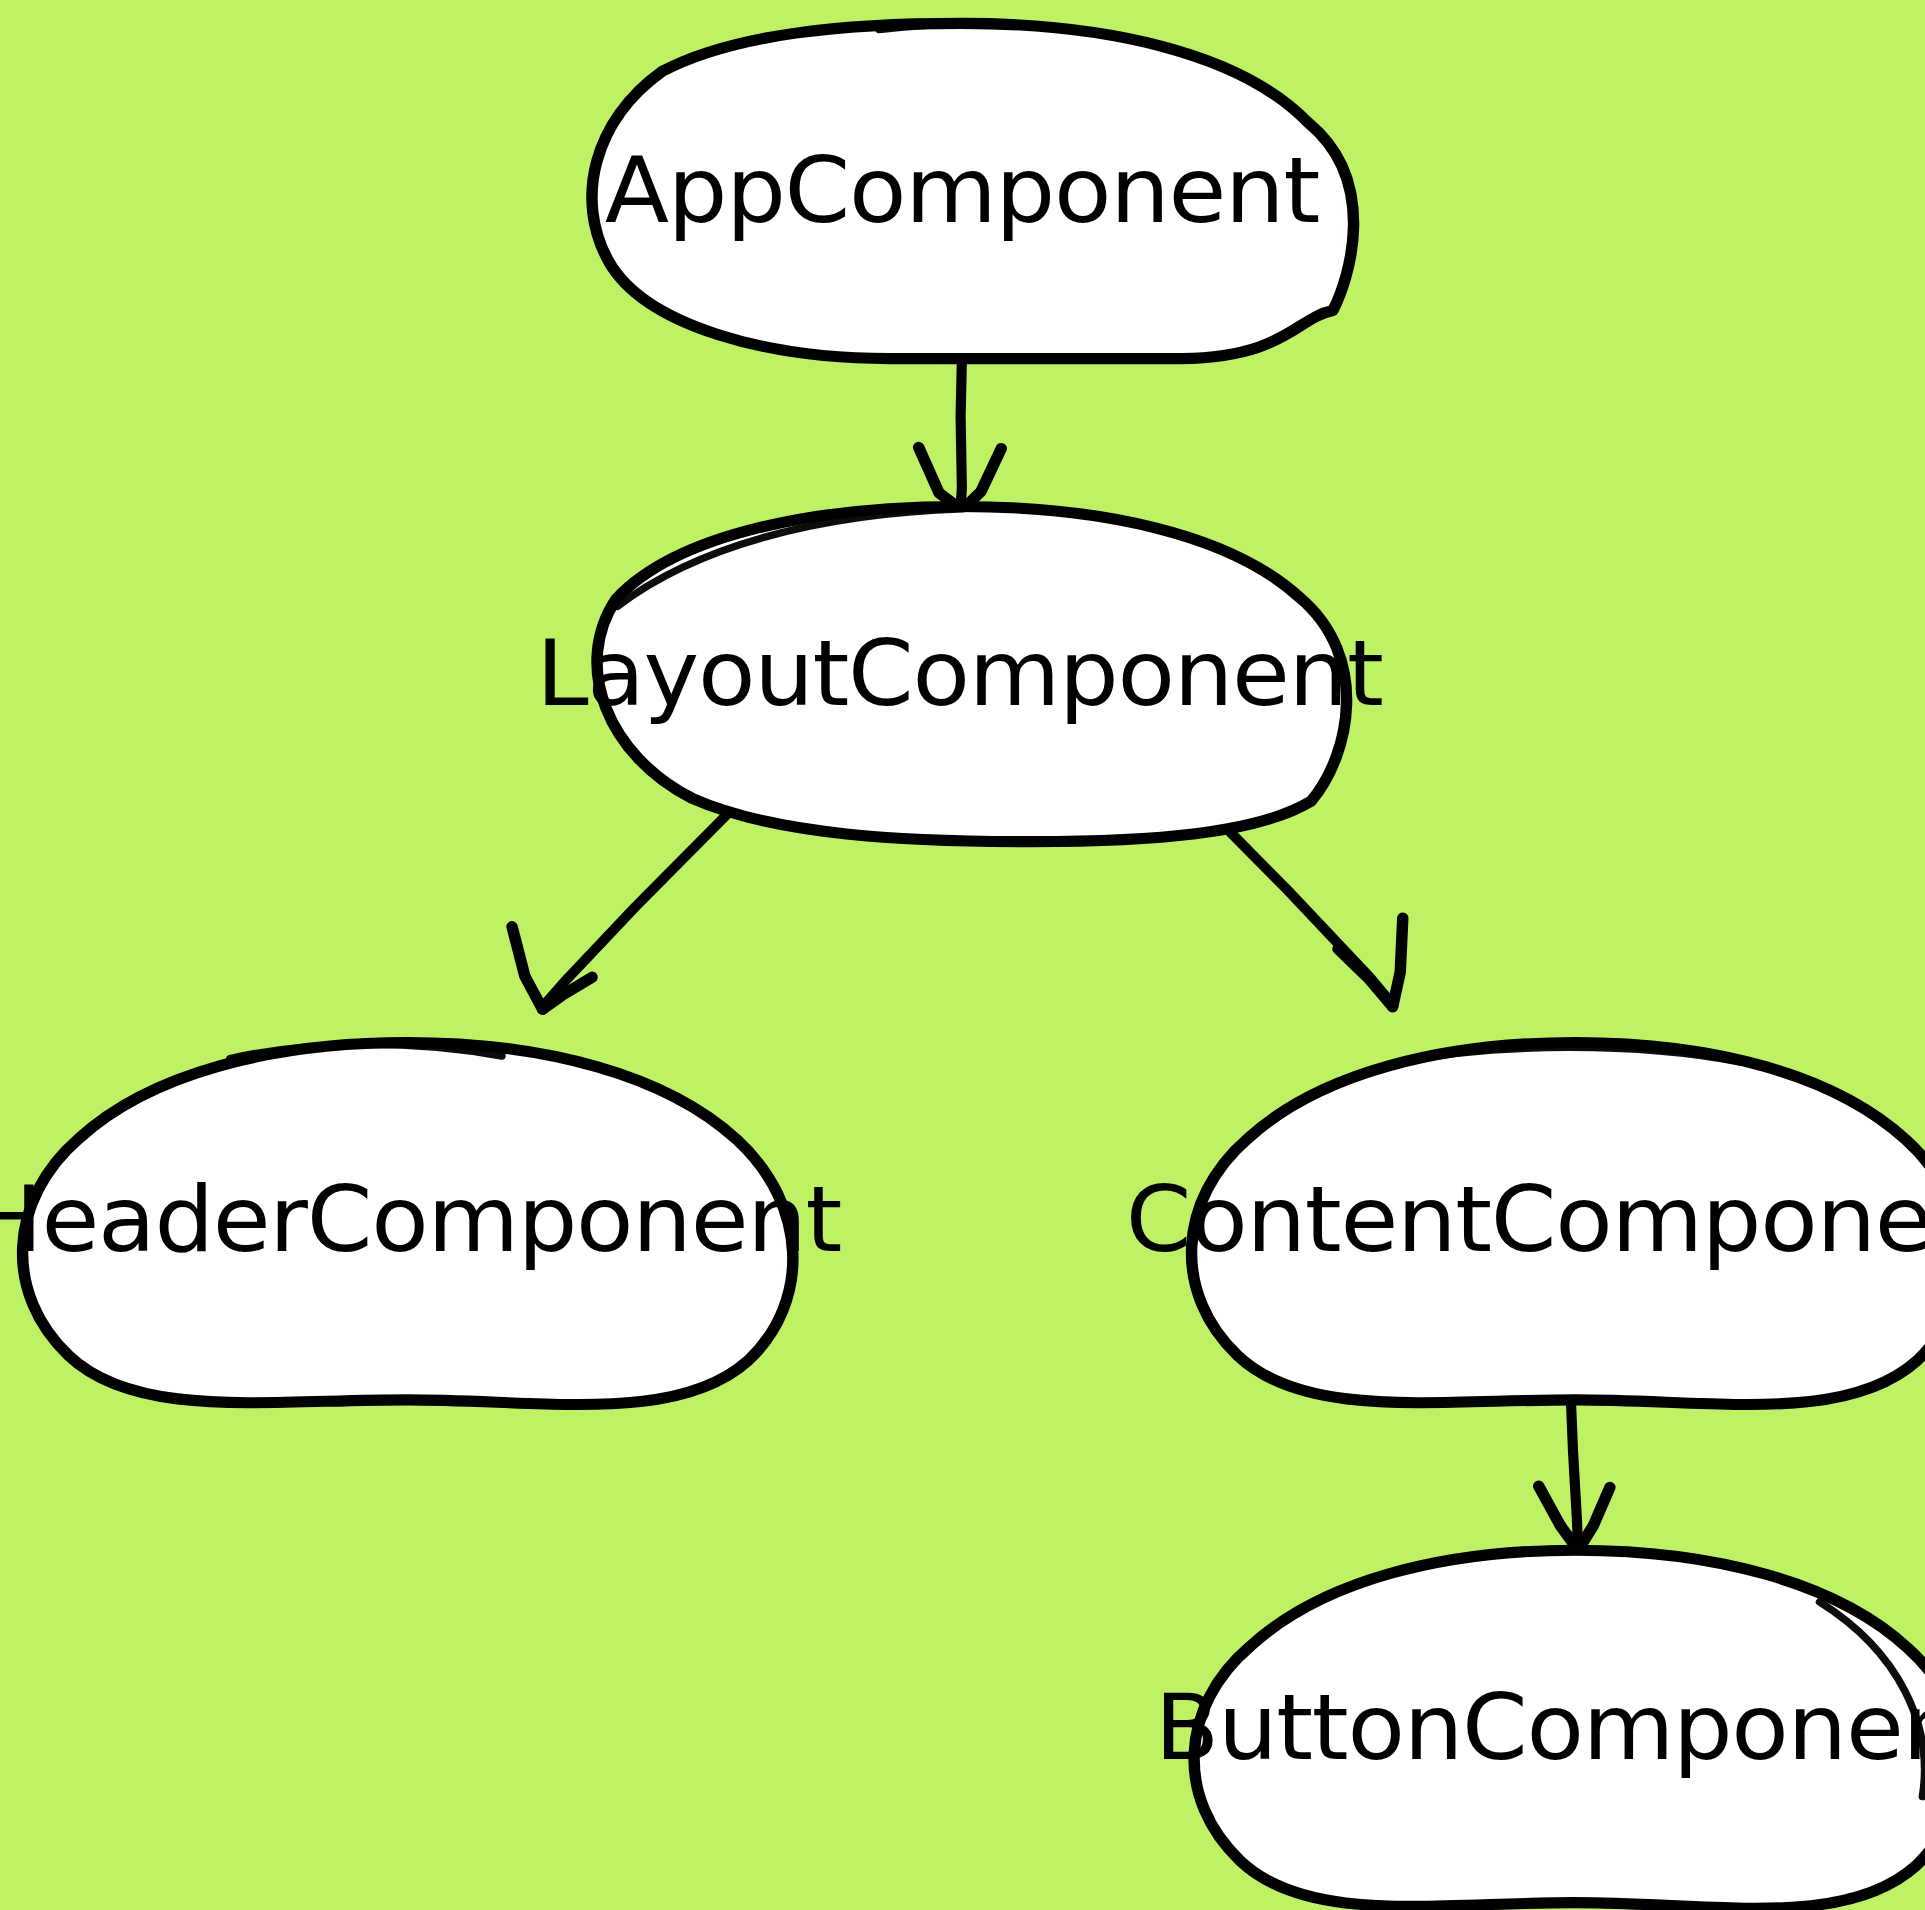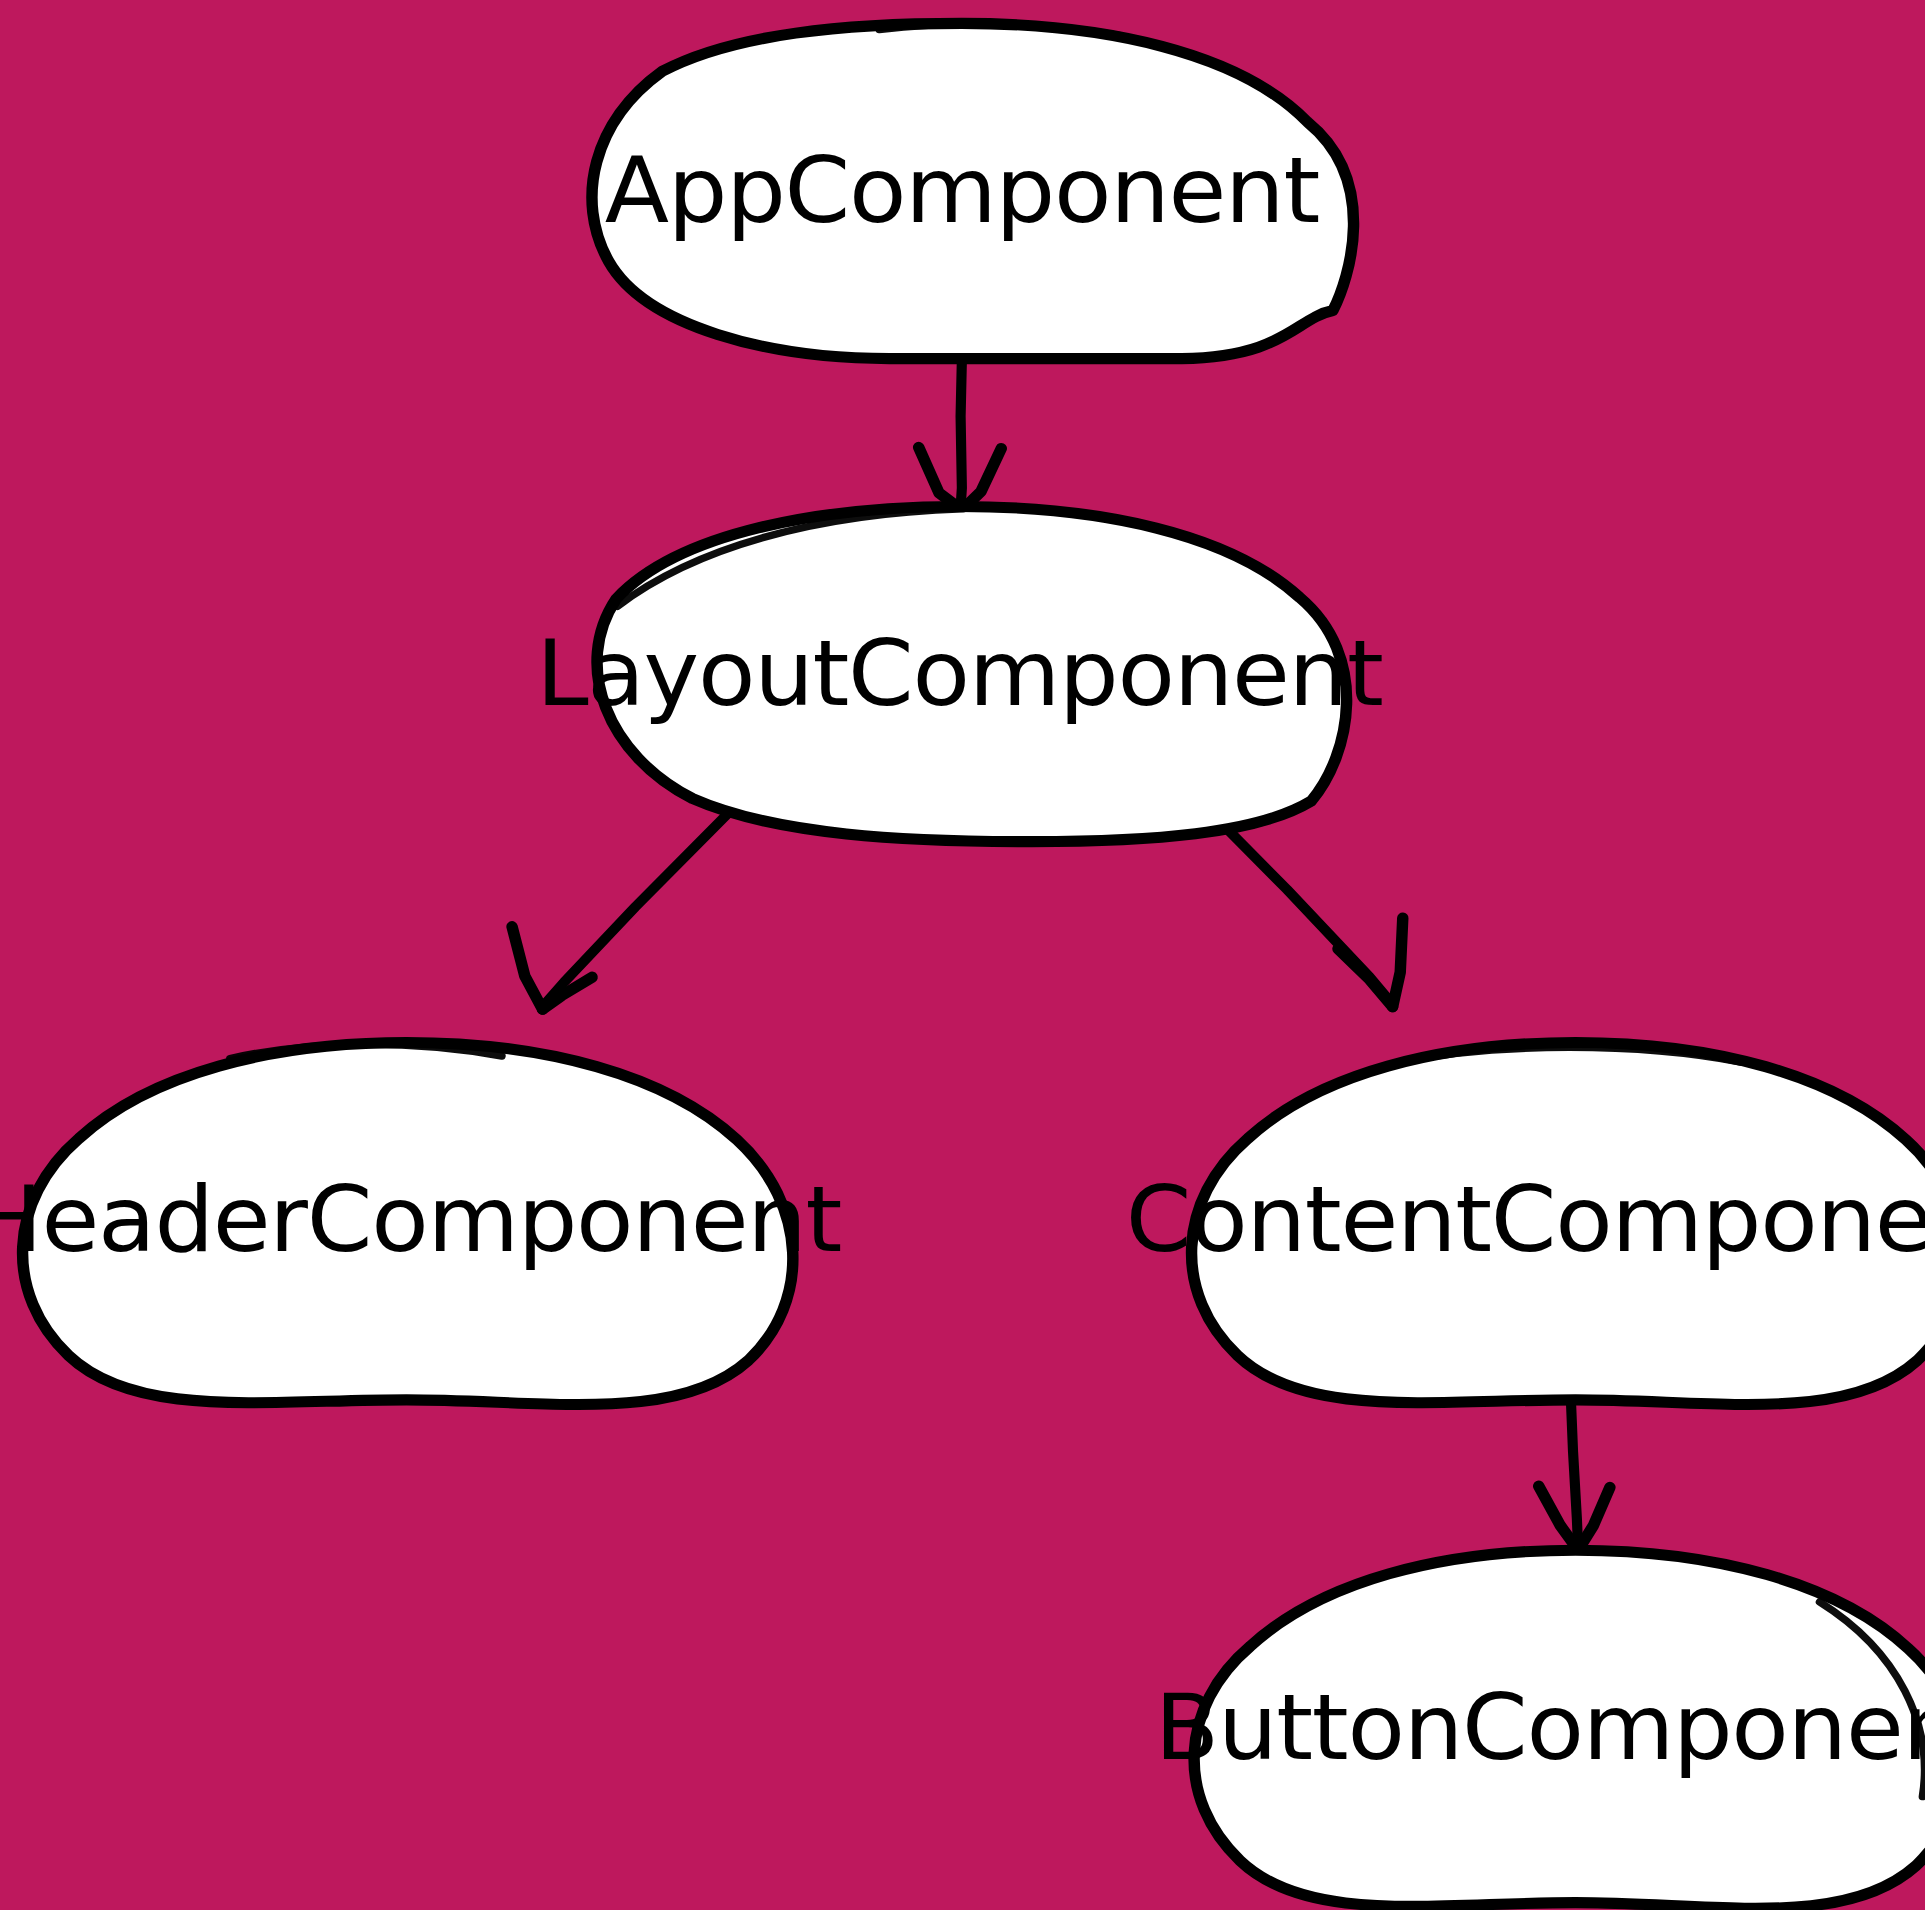--- a/index.html
+++ b/index.html
@@ -10,21 +10,21 @@
   body {
     width: 1925px;
     height: 1910px;
     overflow: hidden;
     font-family: "DejaVu Sans", sans-serif;
   }
   #diagram-root {
     position: relative;
     width: 1925px;
     height: 1910px;
-    background: #be185d;
+    background: #bef264;
     text-decoration: underline;
   }
   #graph-svg {
     display: block;
     width: 1925px;
     height: 1910px;
   }
   .node-shape {
     fill: #ffffff;
     stroke: #000000;

